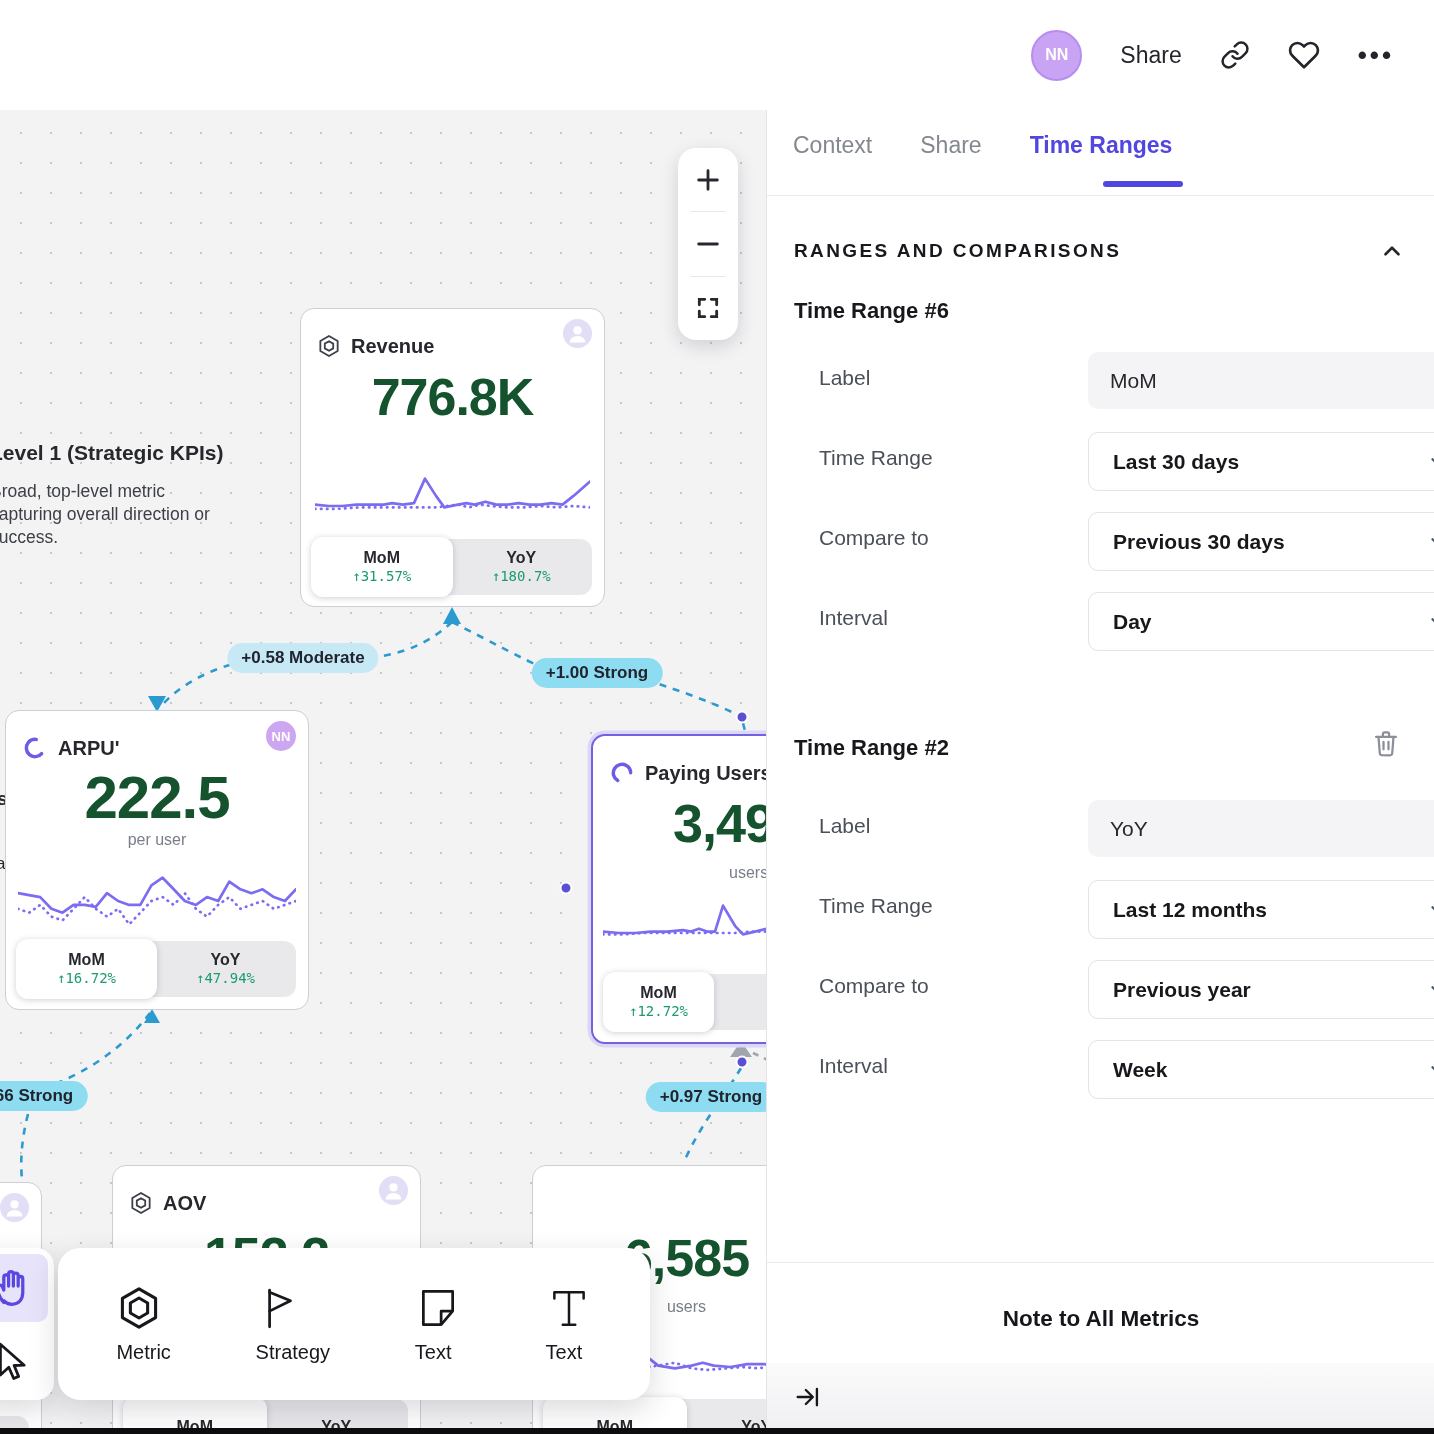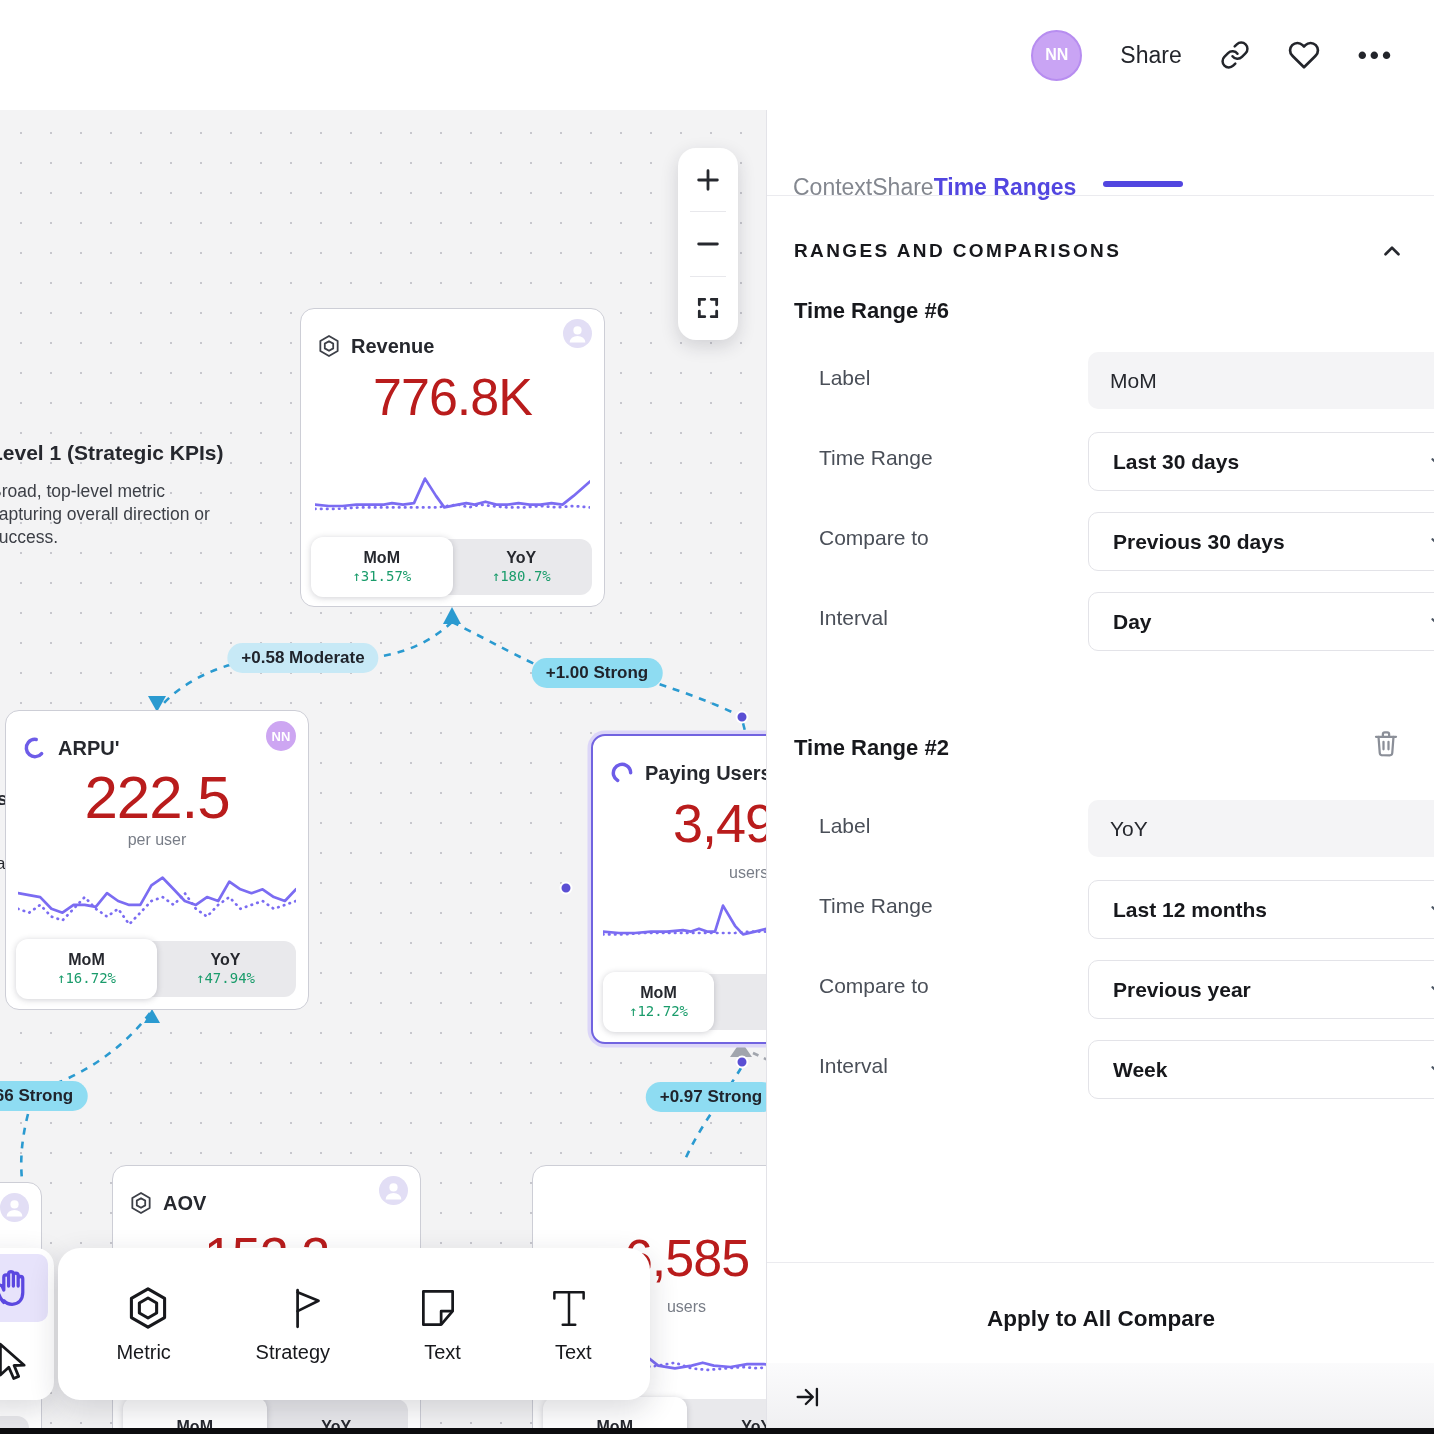--- a/index.html
+++ b/index.html
@@ -32,51 +32,51 @@
   .pill-strong{background:#8edcf2;}
 
   
   .card{position:absolute;background:#fff;border:1.5px solid #cdced6;border-radius:14px;z-index:4;}
   .card.selected{border:2px solid #7163e0;box-shadow:0 0 0 3.5px #dcd6f8;}
   .card-head{position:absolute;left:0;top:0;right:0;height:46px;display:flex;align-items:center;padding:14px 14px 0 16px;gap:10px;}
   .card-title{font-size:20px;font-weight:600;color:#26282e;white-space:nowrap;}
   .card-avatar{position:absolute;top:10px;right:12px;width:29px;height:29px;border-radius:50%;background:#e2def5;}
   .badge-nn{position:absolute;top:10px;right:12px;width:30px;height:30px;border-radius:50%;background:#cda6f2;
     color:#fff;font-size:13px;font-weight:700;display:flex;align-items:center;justify-content:center;}
-  .card-value{position:absolute;left:0;right:0;text-align:center;font-weight:400;color:#b91c1c;letter-spacing:-1px;}
+  .card-value{position:absolute;left:0;right:0;text-align:center;font-weight:700;color:#14532d;letter-spacing:-1px;}
   .card-unit{position:absolute;left:0;right:0;text-align:center;font-size:16px;color:#787d87;}
   .spark{position:absolute;}
   .footer{position:absolute;left:12px;right:12px;height:56px;background:#e9e9ec;border-radius:12px;display:flex;z-index:2;}
   .fcell{flex:1;display:flex;flex-direction:column;align-items:center;justify-content:center;line-height:1.25;}
   .fcell.active{background:#fff;border-radius:12px;margin:-2px;box-shadow:0 1px 6px rgba(40,40,60,.22);z-index:1;}
   .flabel{font-size:16px;font-weight:700;color:#26282e;}
   .fpct{font-family:"DejaVu Sans Mono",monospace;font-size:14px;color:#1a9c6b;}
 
   
   .zoomctl{position:absolute;left:678px;top:38px;width:60px;height:192px;background:#fff;border-radius:18px;
     box-shadow:0 6px 18px rgba(30,30,50,.16);z-index:6;display:flex;flex-direction:column;align-items:center;}
   .zoomctl .zi{height:64px;display:flex;align-items:center;justify-content:center;width:100%;cursor:pointer;}
   .zdiv{width:36px;height:1px;background:#e8e8ec;}
 
   
   .tool-main{position:absolute;left:58px;top:1138px;width:560px;height:152px;background:#fff;border-radius:22px;
     box-shadow:0 10px 30px rgba(30,30,50,.16);z-index:7;display:flex;align-items:center;justify-content:space-around;padding:0 16px;}
-  .tool-item{display:flex;flex-direction:column;align-items:flex-end;gap:10px;cursor:pointer;}
+  .tool-item{display:flex;flex-direction:column;align-items:flex-start;gap:10px;cursor:pointer;}
   .tool-item span{font-size:20px;color:#17181c;}
   .tool-left{position:absolute;left:-28px;top:1138px;width:82px;height:152px;background:#fff;border-radius:18px;
     box-shadow:0 10px 30px rgba(30,30,50,.16);z-index:7;}
   .hand-cell{position:absolute;left:6px;top:6px;width:70px;height:68px;background:#e7e3fb;border-radius:10px;
     display:flex;align-items:center;justify-content:center;}
   .cursor-cell{position:absolute;left:6px;top:80px;width:70px;height:66px;display:flex;align-items:center;justify-content:center;}
 
   .bottom-strip{position:absolute;left:0;top:1428px;width:1434px;height:6px;background:#0c0c0e;z-index:40;}
 
   
   .panel{position:absolute;left:766px;top:110px;width:668px;height:1324px;background:#fff;border-left:1px solid #e3e3e8;z-index:20;}
-  .tabs{position:absolute;left:26px;top:22px;display:flex;margin-top:42px;}
+  .tabs{position:absolute;left:26px;top:22px;display:flex;gap:48px;}
   .tab{font-size:23px;color:#83878f;cursor:pointer;}
   .tab.active{color:#5246e0;font-weight:600;}
   .tab-underline{position:absolute;left:336px;top:71px;width:80px;height:6px;border-radius:3px;background:#5246e0;}
   .hdiv{position:absolute;left:0;width:668px;height:1px;background:#ebebef;}
   .sec-head{position:absolute;left:27px;top:130px;font-size:19px;font-weight:700;letter-spacing:2.4px;color:#17181c;}
   .sec-caret{position:absolute;right:30px;top:128px;cursor:pointer;}
   .tr-title{position:absolute;left:27px;font-size:22px;font-weight:700;color:#17181c;}
   .row-label{position:absolute;left:52px;font-size:21px;color:#4a4f58;}
   .ctrl{position:absolute;left:321px;width:336px;height:57px;border-radius:10px;display:flex;align-items:center;}
   .ctrl-input{background:#f4f4f6;padding-left:22px;font-size:21px;font-weight:500;color:#26282e;}
@@ -432,21 +432,21 @@
 
   <div class="row-label" style="top:944px;">Interval</div>
   <div class="ctrl ctrl-select" style="top:930px;">
     <span>Week</span>
     <svg width="22" height="22" viewBox="0 0 24 24" fill="none" stroke="#4b5563" stroke-width="2.4" stroke-linecap="round" stroke-linejoin="round">
         <path d="M6 9 L12 15 L18 9"></path>
       </svg>
   </div>
 
   <div class="hdiv" style="top:1152px;"></div>
-  <div class="apply-btn">Apply to All Compare</div>
+  <div class="apply-btn">Note to All Metrics</div>
   <div class="panel-bottom">
     <div class="collapse-btn">
       <svg width="28" height="28" viewBox="0 0 24 24" fill="none" stroke="#17181c" stroke-width="2" stroke-linecap="round" stroke-linejoin="round">
           <path d="M4 12 H16 M11 6 L17 12 L11 18 M20.5 5 V19"></path>
         </svg>
     </div>
   </div>
 </div>
 
 <div class="bottom-strip"></div>

